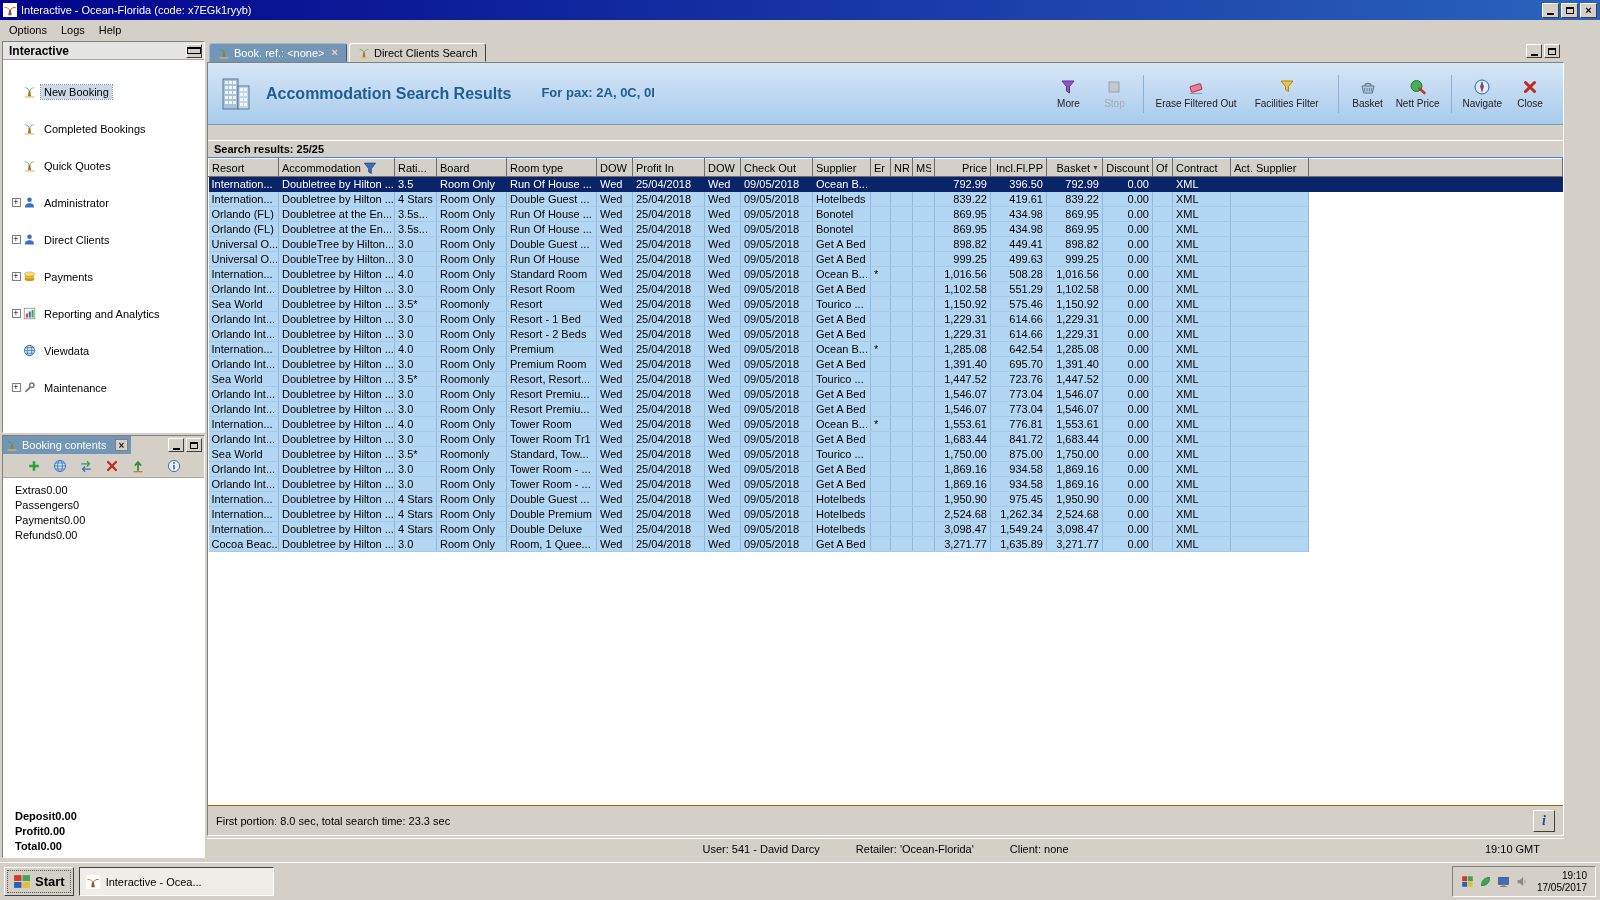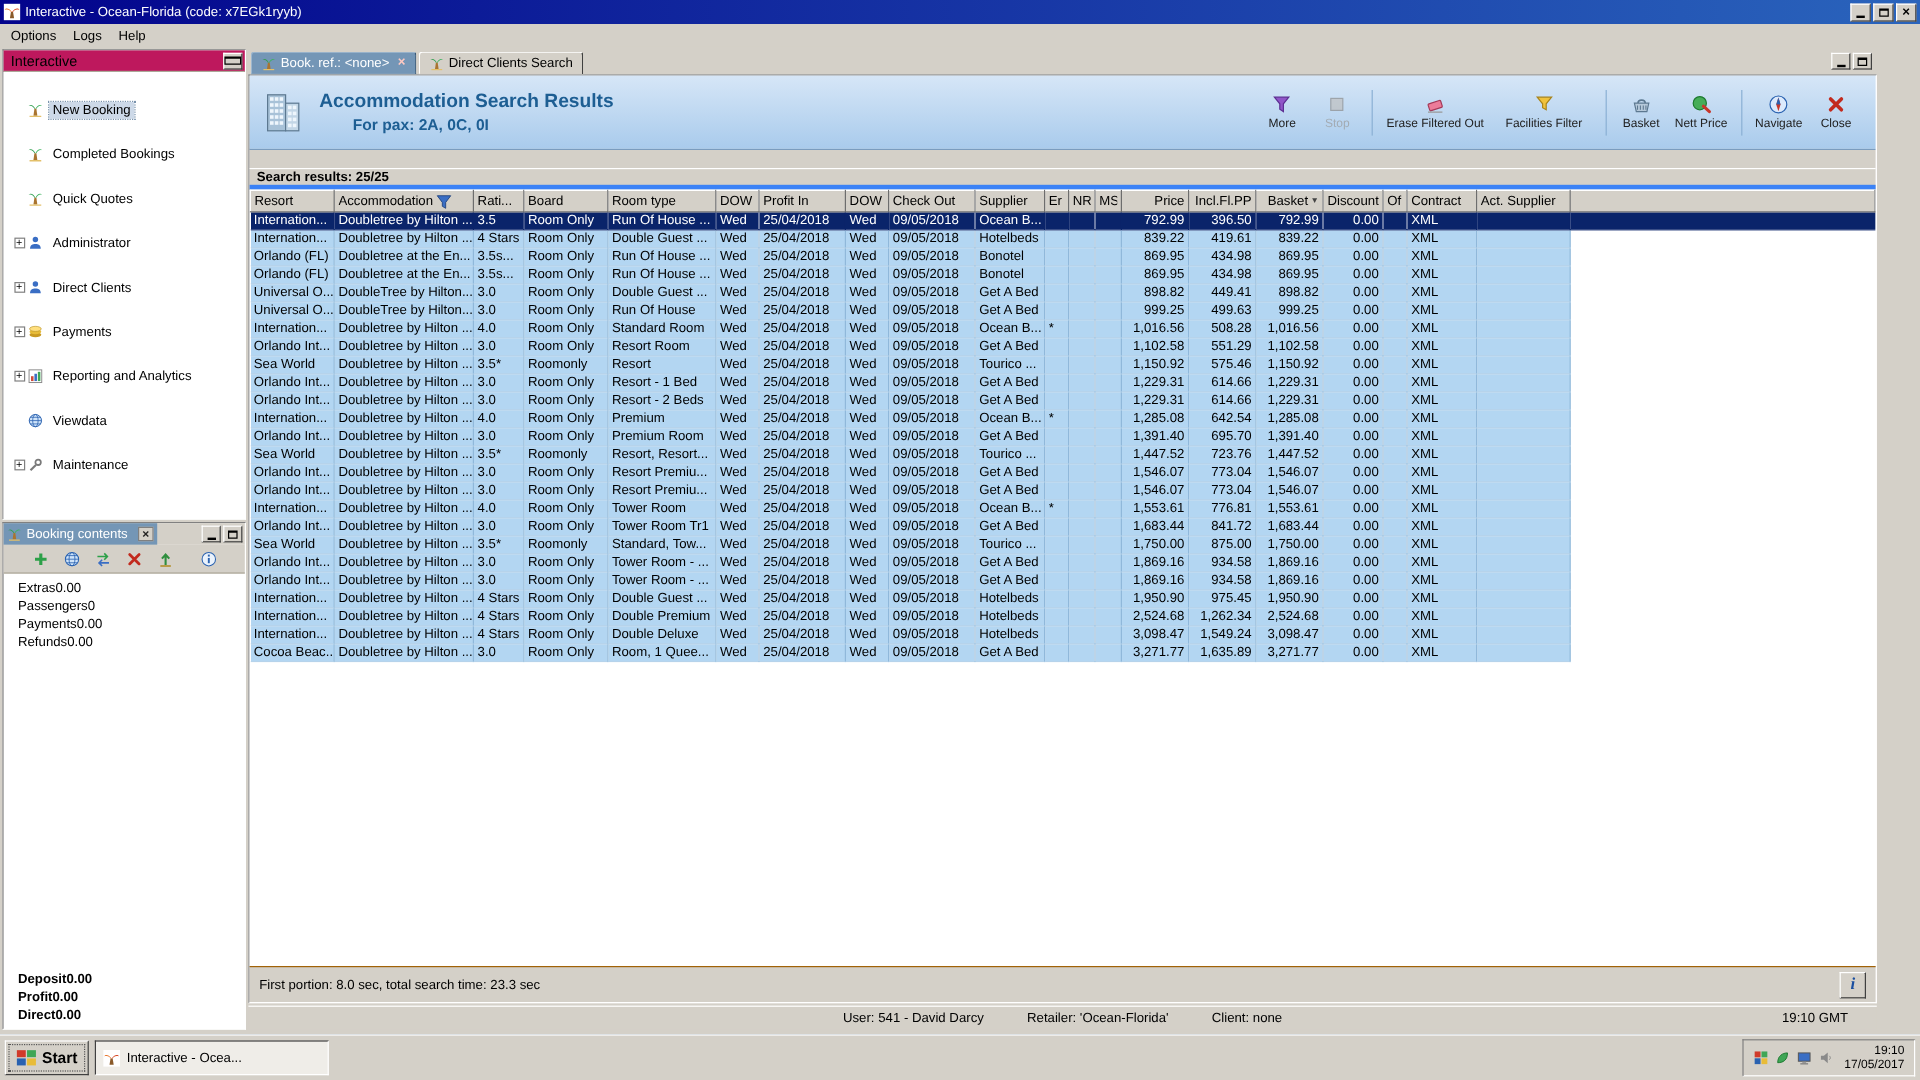--- a/index.html
+++ b/index.html
@@ -14,21 +14,21 @@
 .winbtn{width:17px;height:15px;background:#d4d0c8;border:1px solid;border-color:#fff #404040 #404040 #fff;display:flex;align-items:center;justify-content:center;font-size:11px;font-weight:bold;line-height:1;}
 .glyph-min{width:7px;height:2px;background:#000;margin-top:8px;}
 .glyph-max{width:8px;height:7px;border:1px solid #000;border-top-width:2px;}
 
 .menubar{height:19px;background:#d4d0c8;display:flex;align-items:center;padding-left:2px;flex:none;}
 .menu-item{padding:2px 7px;}
 
 .app-body{flex:1;display:flex;padding:2px 2px 4px 2px;gap:2px;min-height:0;}
 .left-col{width:203px;flex:none;display:flex;flex-direction:column;min-height:0;}
 .interactive-panel{height:392px;flex:none;border:1px solid;border-color:#808080 #fff #fff #808080;background:#fff;display:flex;flex-direction:column;margin-bottom:2px;}
-.panel-header{height:18px;background:#be185d;display:flex;align-items:center;padding:0 2px 0 6px;font-size:12px;border-bottom:1px solid #aca899;flex:none;}
+.panel-header{height:18px;background:#e5e5e5;display:flex;align-items:center;padding:0 2px 0 6px;font-size:12px;border-bottom:1px solid #aca899;flex:none;font-weight:bold;}
 .panel-header span{flex:1;}
 .mini-btn{width:16px;height:14px;background:#d4d0c8;border:1px solid;border-color:#fff #404040 #404040 #fff;display:flex;align-items:center;justify-content:center;}
 .tree{flex:1;overflow:hidden;padding-top:3px;background:#fff;}
 .tree-item{height:17px;display:flex;align-items:center;padding-left:6px;margin-top:20px;}
 .exp-slot{width:14px;flex:none;display:flex;align-items:center;justify-content:center;}
 .expander{width:9px;height:9px;border:1px solid #808080;background:#fff;font-size:9px;line-height:7px;text-align:center;}
 .tree-item .icon{margin-right:5px;}
 .tree-item.selected .tree-label{background:#cdd9e8;outline:1px dotted #7a93ad;padding:1px 3px;}
 .tree-label{padding:1px 3px;white-space:nowrap;}
 
@@ -50,31 +50,31 @@
 .tabstrip{height:21px;flex:none;display:flex;align-items:flex-end;padding-left:2px;position:relative;}
 .tabs-holder{display:flex;gap:2px;align-items:flex-end;}
 .tab{height:19px;display:flex;align-items:center;gap:4px;padding:0 8px;background:#d4d0c8;border:1px solid;border-color:#fff #404040 #d4d0c8 #fff;border-radius:3px 3px 0 0;white-space:nowrap;}
 .tab.active{background:#7496b6;color:#fff;border-color:#9db7cf #3a5a78 #7496b6 #9db7cf;}
 .tab .icon{flex:none;}
 .tab-close{color:#ffc9c2;font-weight:bold;margin-left:3px;font-size:11px;line-height:1;}
 .mdi-btns{position:absolute;right:4px;top:3px;display:flex;gap:2px;}
 .main-frame{flex:1;border:1px solid;border-color:#808080 #fff #fff #808080;background:#fff;display:flex;flex-direction:column;min-height:0;}
 
 .acc-header{height:62px;flex:none;background:linear-gradient(180deg,#d6e6f7 0%,#a9cbec 100%);display:flex;align-items:center;padding:0 12px 0 10px;gap:12px;border-bottom:1px solid #7a9cbe;}
-.acc-titles{display:flex;flex-direction:column;gap:2px;}
+.acc-titles{display:flex;gap:2px;}
 .acc-title{font-size:16px;font-weight:bold;color:#1d5e93;}
 .acc-sub{font-size:13px;font-weight:bold;color:#1d5e93;margin-left:28px;}
 .header-toolbar{margin-left:auto;display:flex;align-items:center;gap:4px;}
 .tool-btn{display:flex;flex-direction:column;align-items:center;justify-content:center;min-width:42px;padding:2px 3px;color:#222;gap:2px;}
 .tool-btn.wide{min-width:86px;}
 .tool-btn.disabled{color:#9a9a9a;filter:grayscale(1);opacity:.7;}
 .tool-label{font-size:10px;white-space:nowrap;}
 .tool-sep{width:1px;height:38px;background:#8ab0d4;margin:0 4px;flex:none;}
 .header-gap{height:16px;background:#d4d0c8;flex:none;border-bottom:1px solid #fff;}
-.results-bar{height:17px;flex:none;background:#d4d0c8;display:flex;align-items:center;padding-left:6px;font-weight:bold;border-bottom:4px solid #3b82f6;}
+.results-bar{height:17px;flex:none;background:#d4d0c8;display:flex;align-items:center;padding-left:6px;font-weight:bold;border-bottom:1px solid #3b82f6;}
 
 .table-wrap{flex:none;background:#fff;overflow:hidden;}
 table{border-collapse:collapse;table-layout:fixed;width:100%;}
 th{height:18px;background:#d4d0c8;border-top:1px solid #fff;border-left:1px solid #fff;border-right:1px solid #6d6d6d;border-bottom:1px solid #6d6d6d;font-weight:normal;text-align:left;padding:0 3px;overflow:hidden;white-space:nowrap;}
 .th-wrap{display:flex;align-items:center;gap:2px;overflow:hidden;}
 .th-wrap.num{justify-content:flex-end;}
 .sort-mark{font-size:7px;color:#444;flex:none;}
 .th-icon{flex:none;width:10px;height:10px;}
 td{height:15px;background:#b3d6f2;padding:0 3px;overflow:hidden;white-space:nowrap;border-right:1px solid #90b8da;border-bottom:1px solid #a5c9e7;}
 td.num{text-align:right;}
@@ -364,21 +364,21 @@
           <div class="bp-totals">
               <div class="bp-row">
                 <span>Deposit</span>
                 <span class="bp-val">0.00</span>
               </div>
               <div class="bp-row">
                 <span>Profit</span>
                 <span class="bp-val">0.00</span>
               </div>
               <div class="bp-row">
-                <span>Direct</span>
+                <span>Total</span>
                 <span class="bp-val">0.00</span>
               </div>
             </div>
         </div>
       </div>
 
       <div class="main-col">
         <div class="tabstrip">
           <div class="tabs-holder">
               <div class="tab active">

